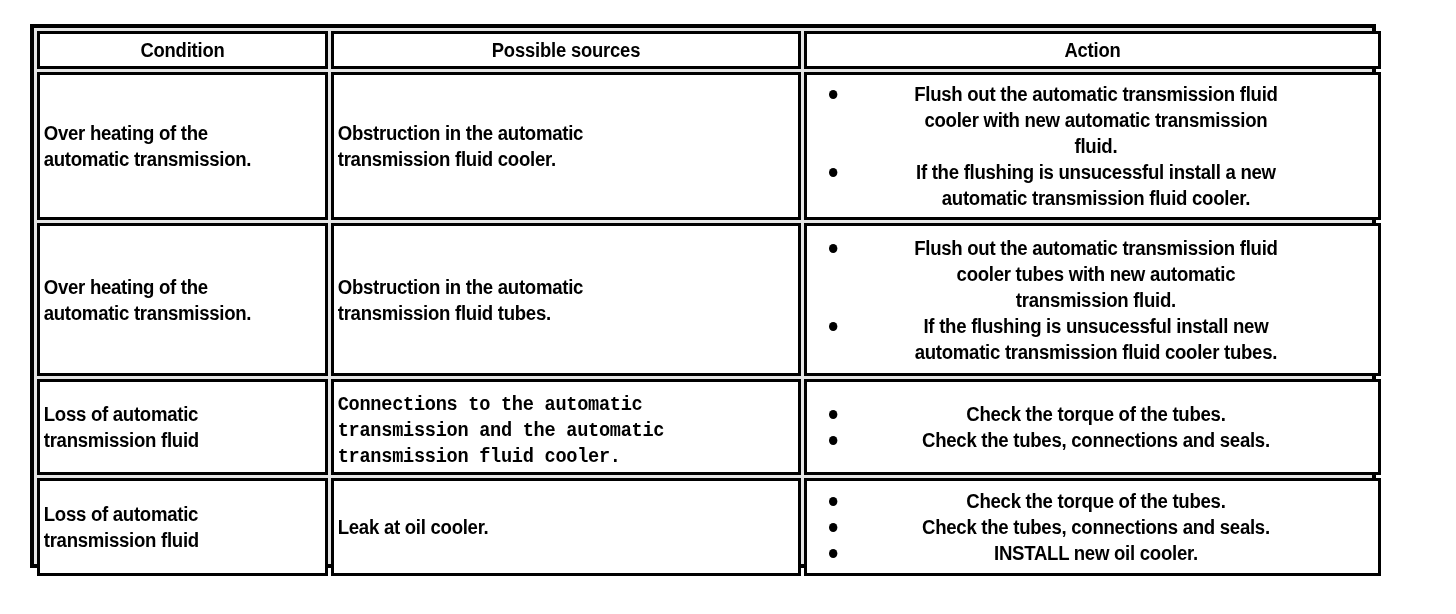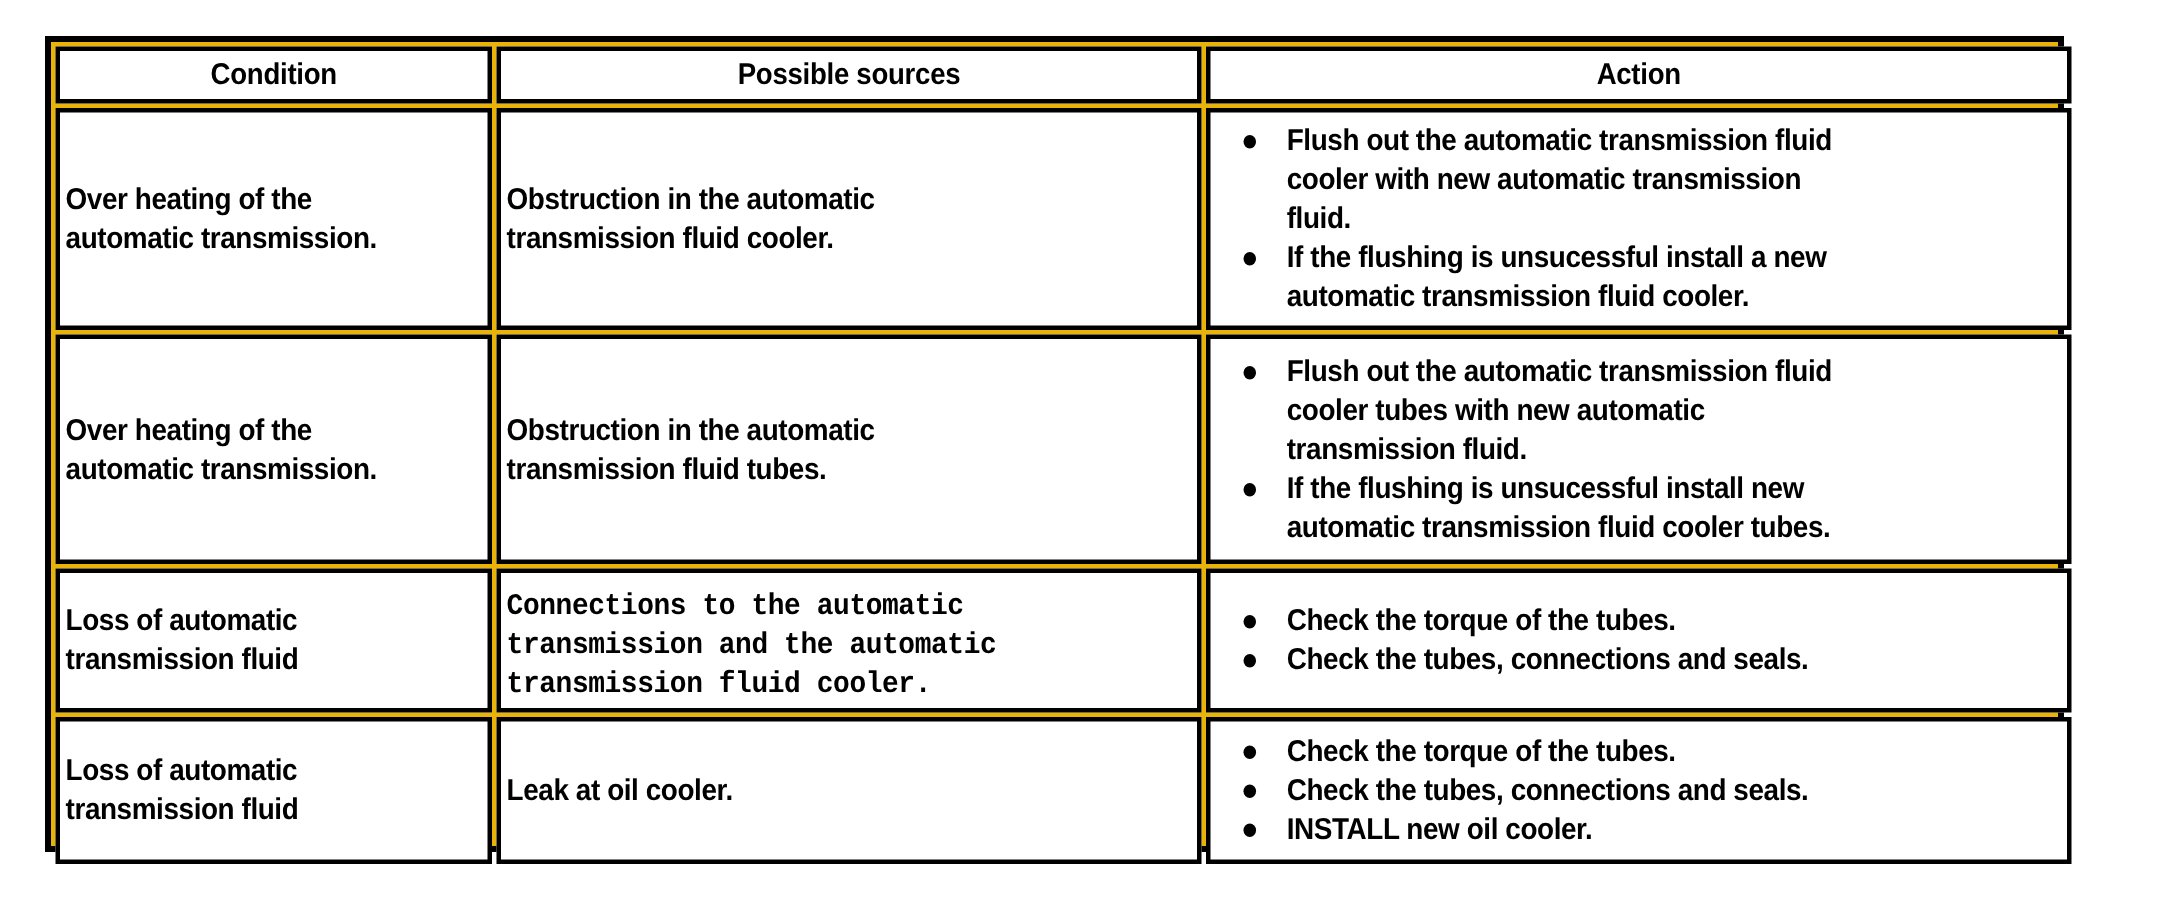--- a/index.html
+++ b/index.html
@@ -24,21 +24,21 @@
 
   
   .table-frame {
     position: absolute;
     left: 30px;
     top: 24px;
     width: 1346px;
     height: 544px;
     box-sizing: border-box;
     border: 4px solid #000000;
-    background: #eab308;
+    background: #e5e5e5;
   }
 
   .table {
     width: 100%;
     height: 100%;
     border-collapse: separate;
     border-spacing: 3px 3px;
     table-layout: fixed;
   }
 
@@ -90,20 +90,21 @@
   }
   .cell-top .cell-text {
     padding-top: 8px;
   }
 
   
   ul.actions {
     list-style: none;
     margin: 0;
     padding: 6px 6px 6px 22px;
+    text-align: center;
   }
   ul.actions li {
     position: relative;
     font-size: 20px;
     font-weight: bold;
     line-height: 26px;
     letter-spacing: -0.3px;
     padding-left: 31px;
     margin: 0 0 0 0;
     transform: scaleX(0.93);

